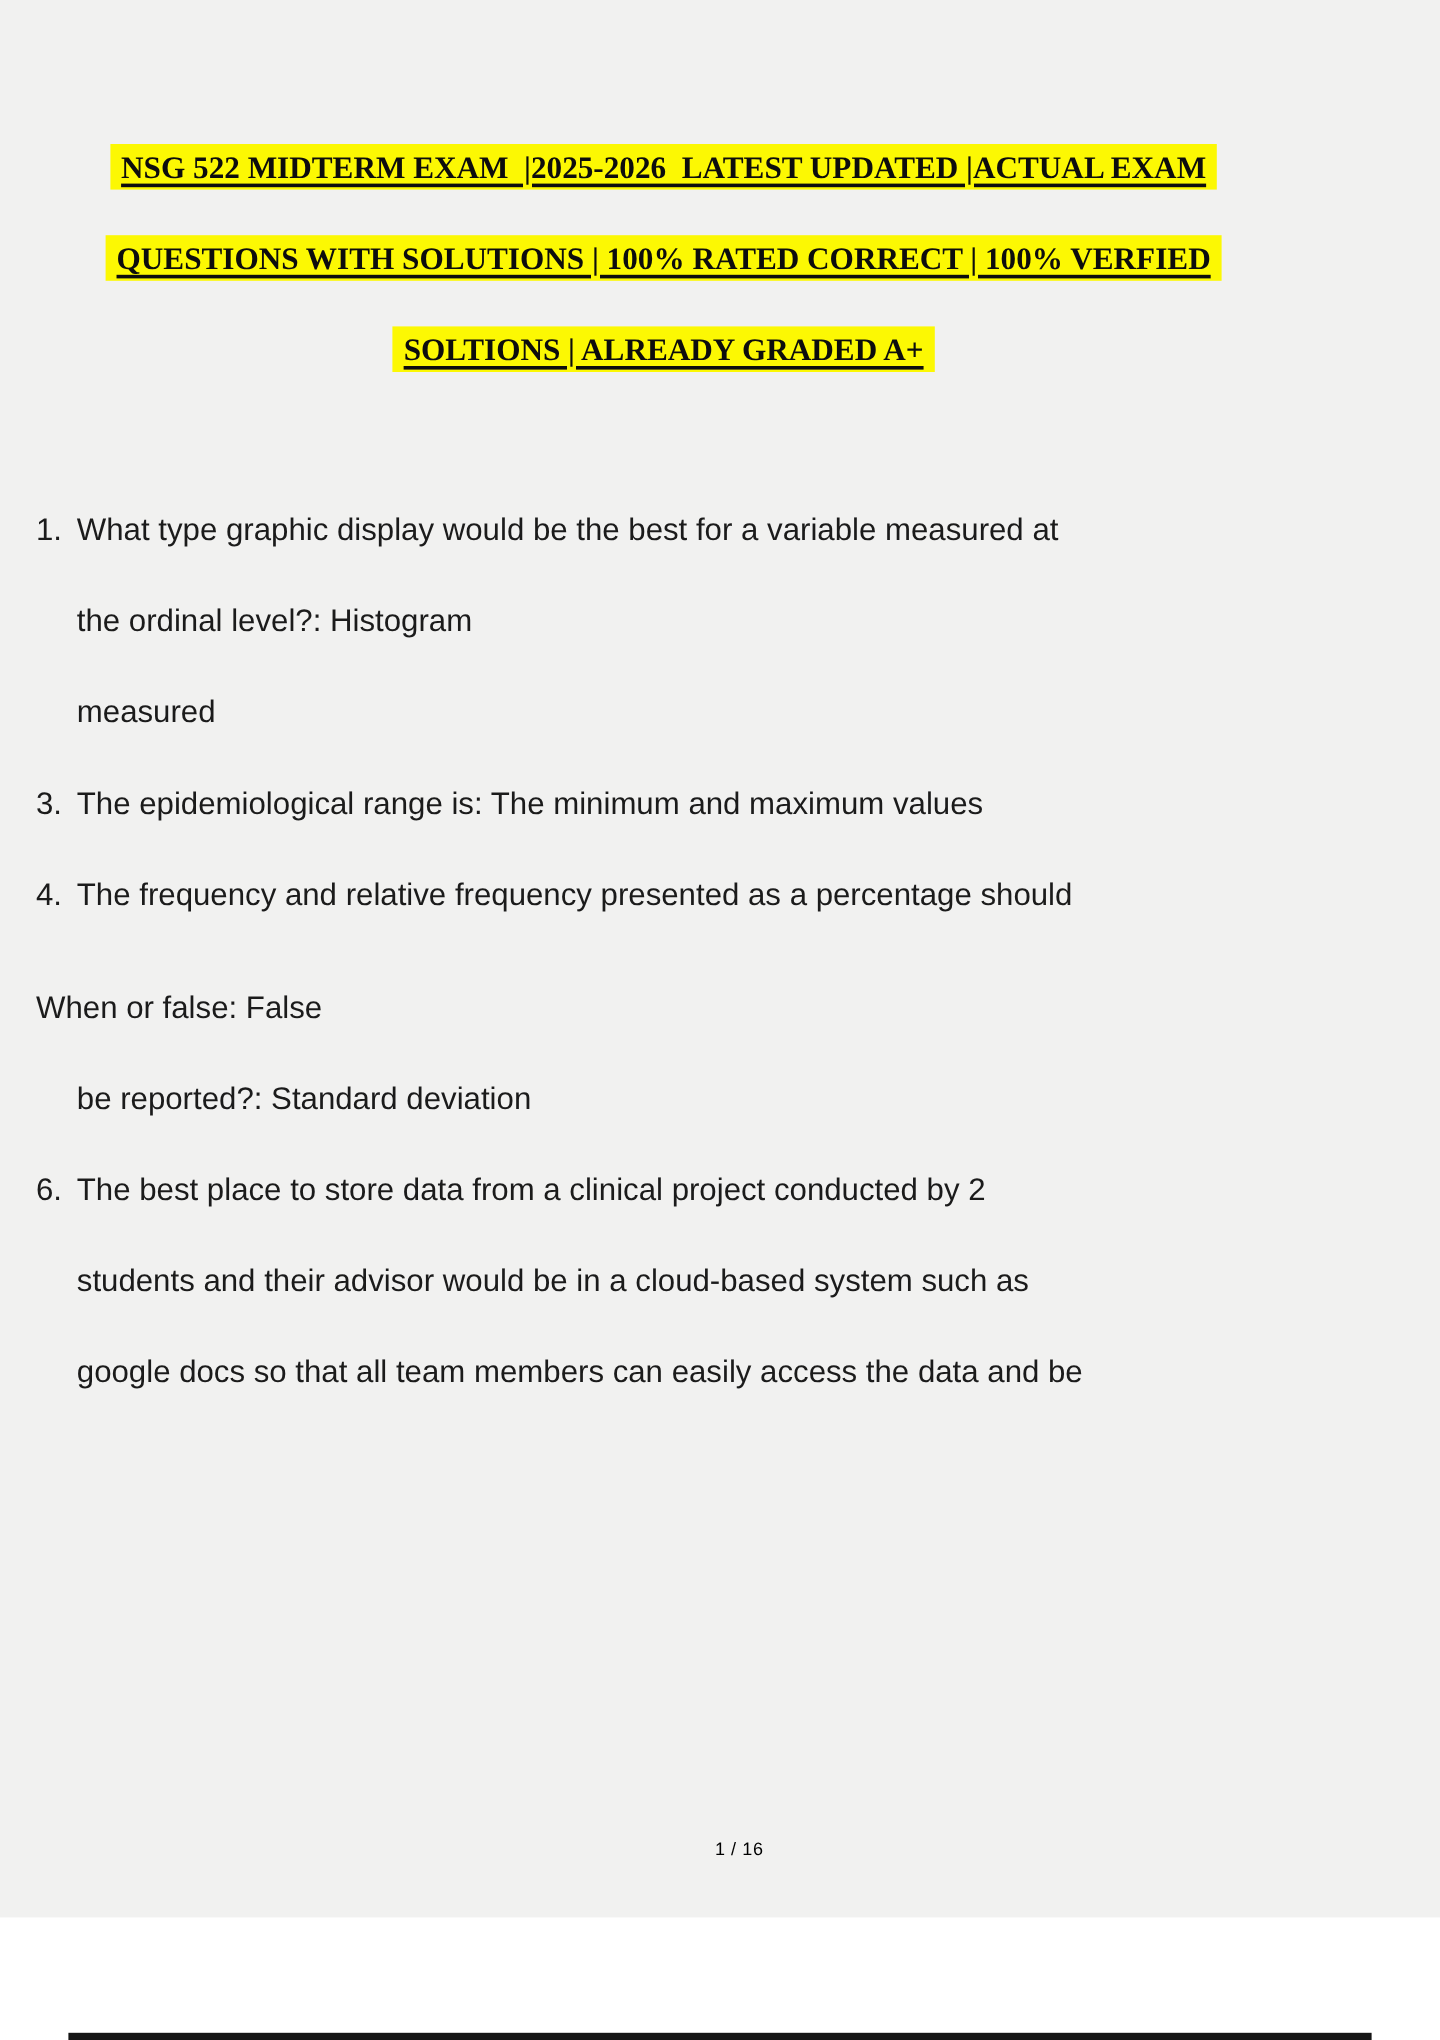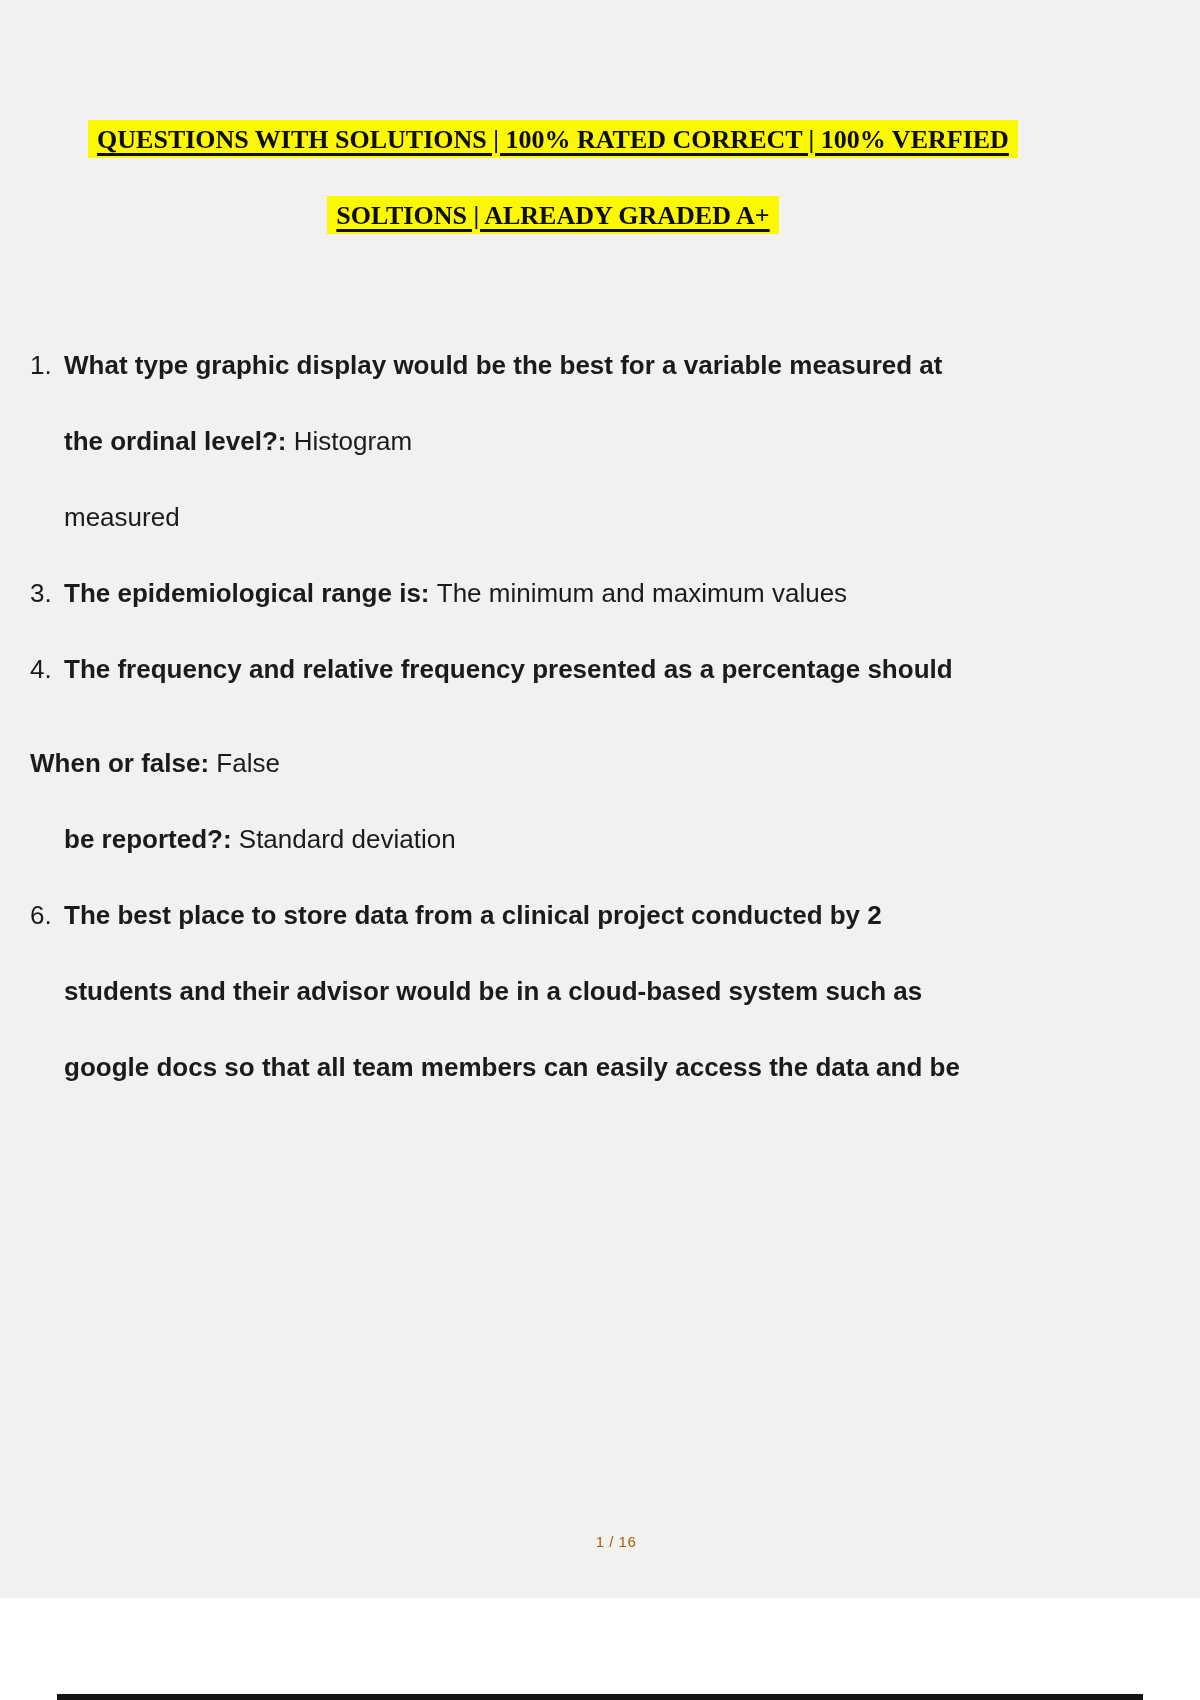--- a/index.html
+++ b/index.html
@@ -46,32 +46,32 @@
     color: #1b1b1b;
   }
   .qitem { padding-left: 34px; }
   .qline { line-height: 76px; white-space: pre; }
   .qnum {
     display: inline-block;
     width: 34px;
     margin-left: -34px;
     font-weight: 400;
   }
-  .b { font-weight: 700; }
+  .b { font-weight: 400; }
   .r { font-weight: 400; }
   .statement { margin-top: 18px; line-height: 76px; white-space: pre; }
   
   .pagenum {
     position: absolute;
     top: 1533px;
     left: 616px;
     transform: translateX(-50%);
     font-size: 15px;
     letter-spacing: 0.5px;
-    color: #a16207;
+    color: #000000;
   }
   .page-gap {
     position: absolute;
     top: 1598px; left: 0;
     width: 1200px; height: 102px;
     background: #ffffff;
   }
   .next-page-edge {
     position: absolute;
     top: 1694px;
@@ -80,20 +80,21 @@
     height: 6px;
     background: #151515;
   }
 </style>
 </head>
 <body>
 
 <div class="page">
 
   <div class="doc-title">
+    <div class="title-line"><span class="hl">NSG 522 MIDTERM EXAM  |2025-2026  LATEST UPDATED |ACTUAL EXAM</span></div>
     <div class="title-line"><span class="hl">QUESTIONS WITH SOLUTIONS | 100% RATED CORRECT | 100% VERFIED</span></div>
     <div class="title-line"><span class="hl">SOLTIONS | ALREADY GRADED A+</span></div>
   </div>
 
   <div class="content">
 
     <div class="qitem">
       <div class="qline"><span class="qnum">1.</span><span class="b">What type graphic display would be the best for a variable measured at</span><span class="r"></span></div>
       <div class="qline"><span class="b">the ordinal level?: </span><span class="r">Histogram</span></div>
     </div>

